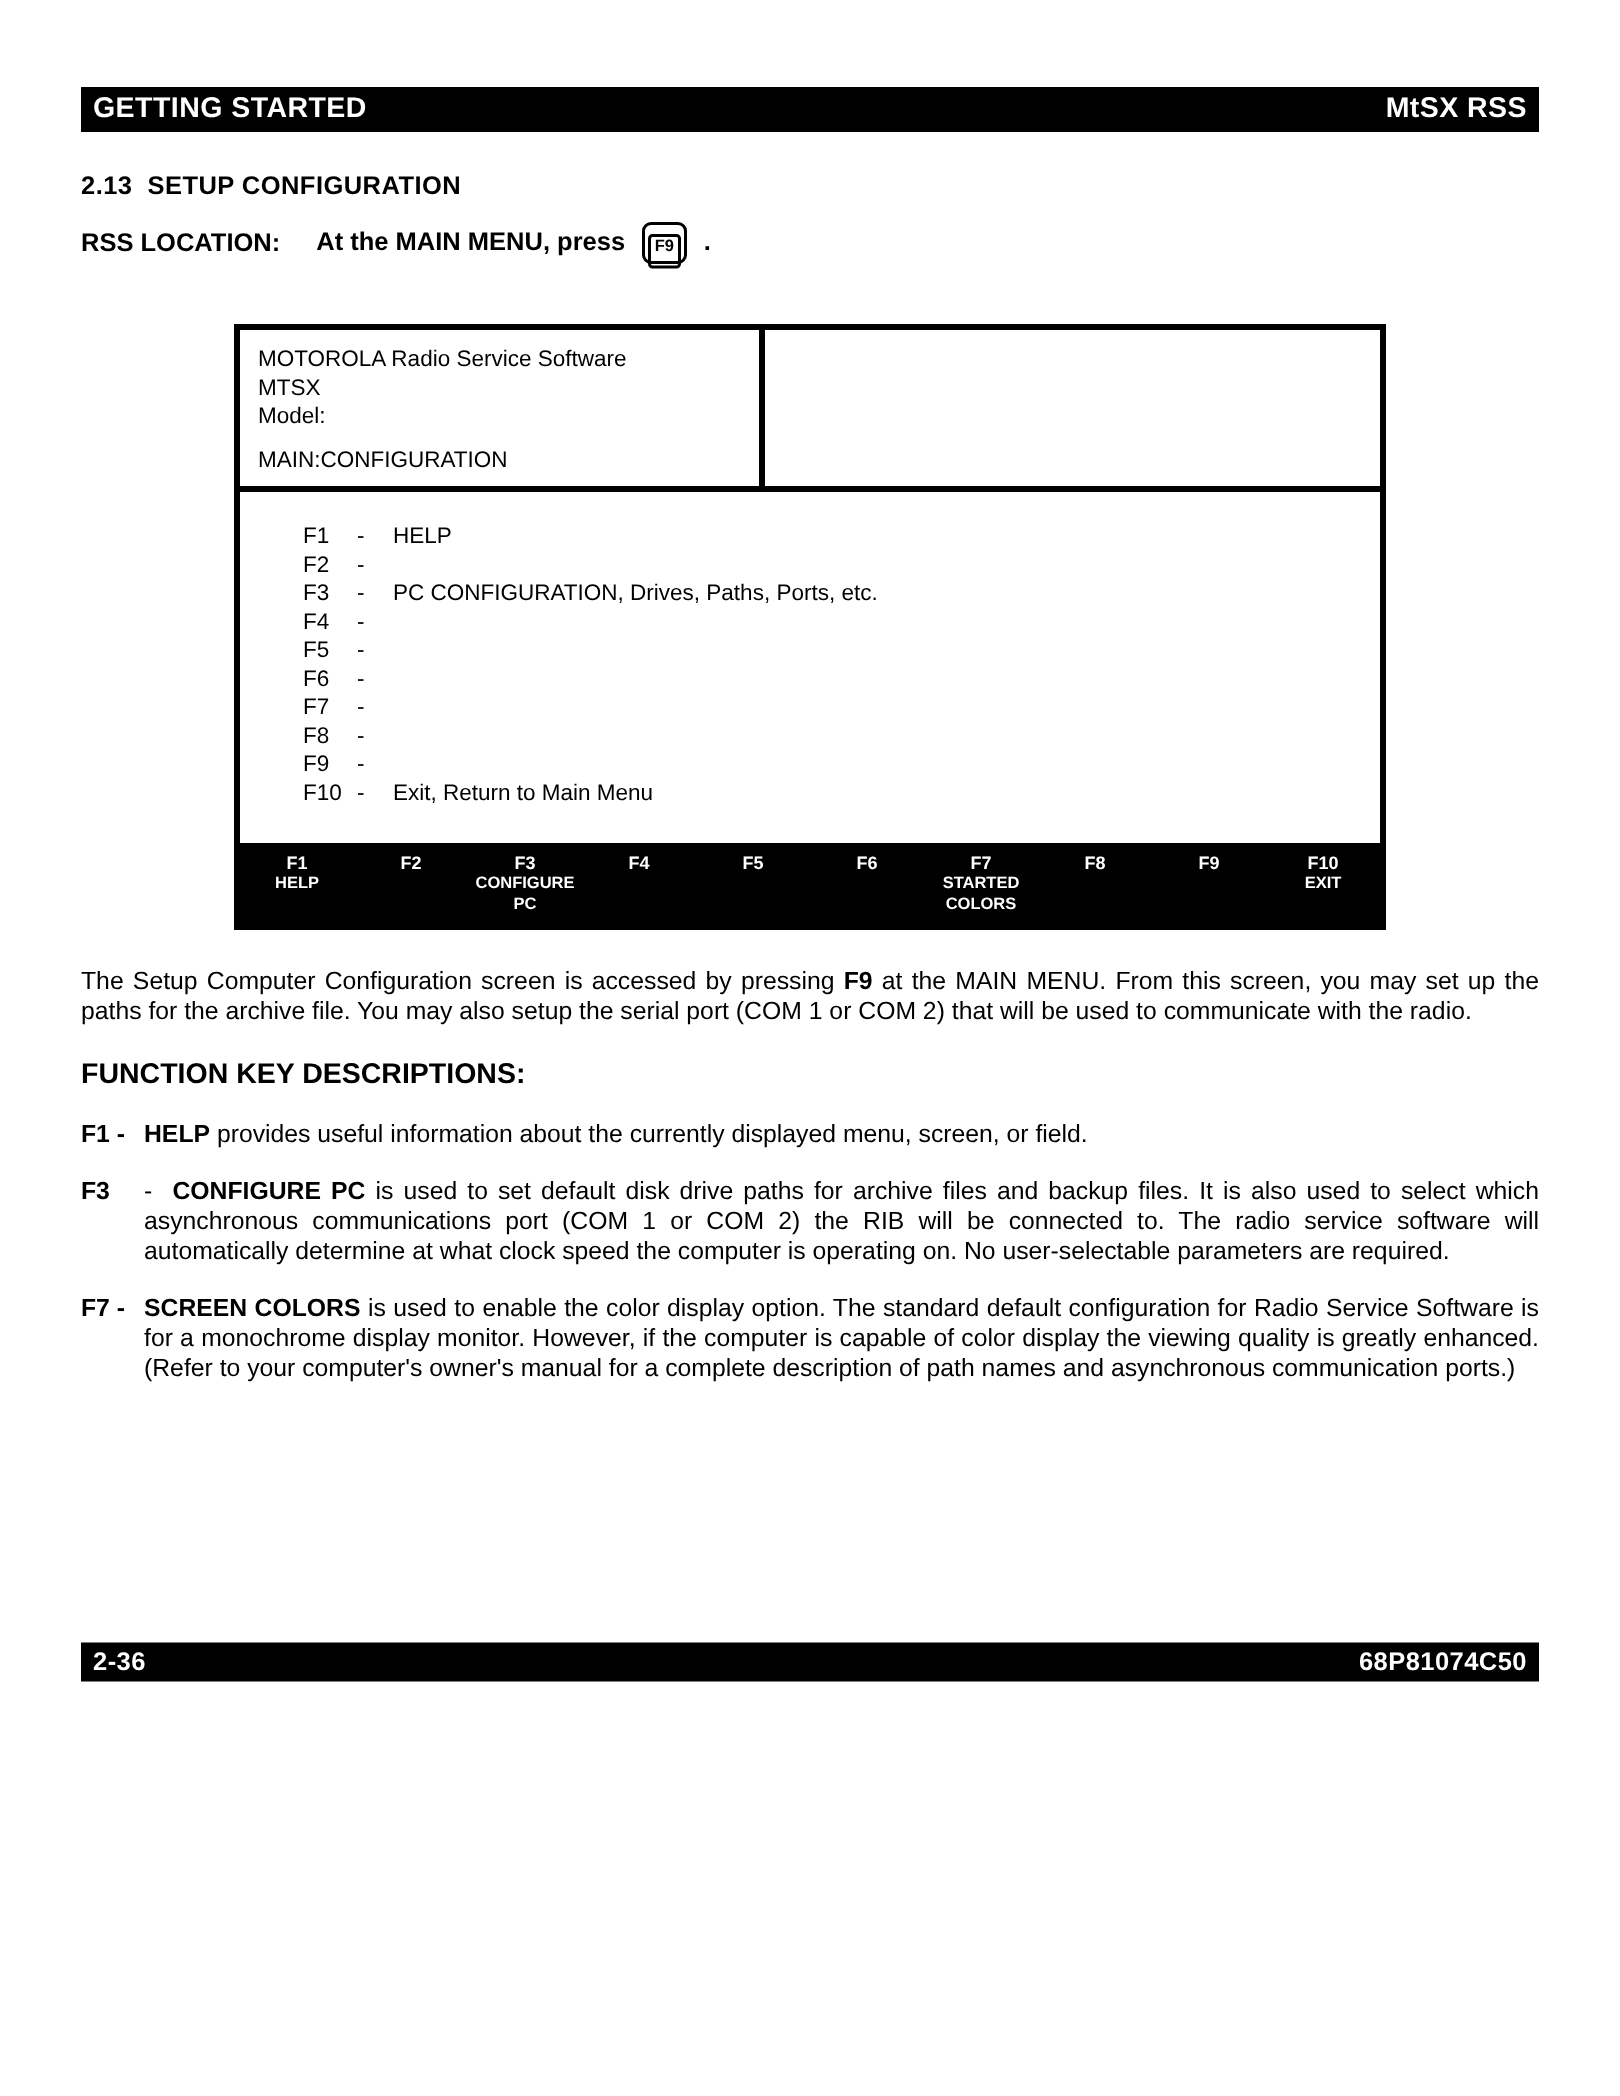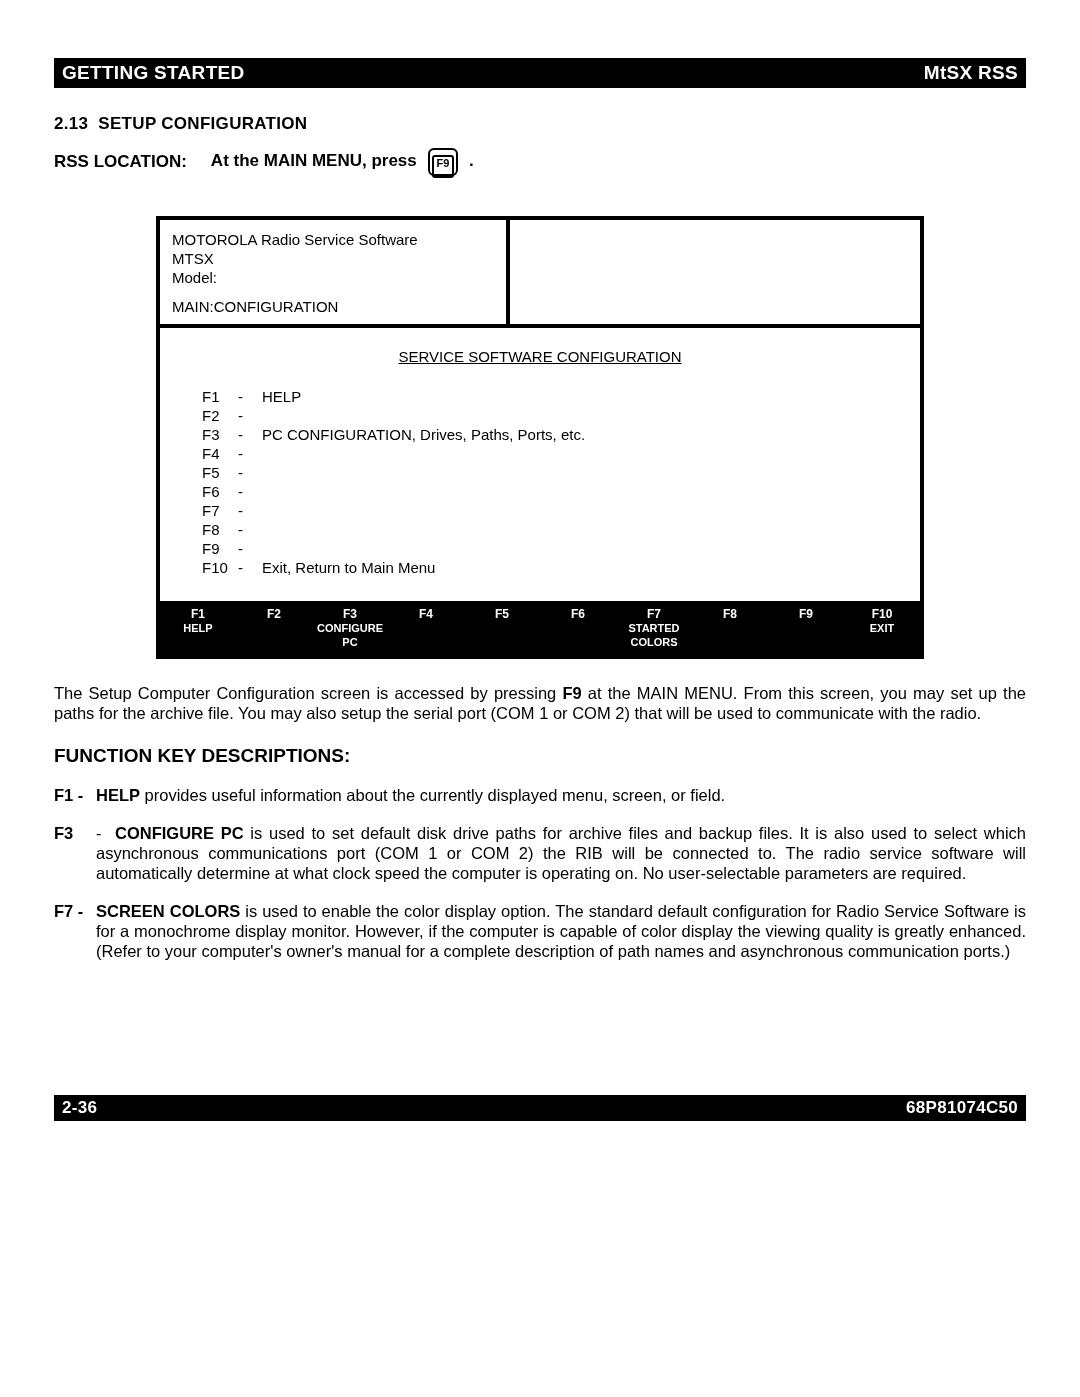--- a/index.html
+++ b/index.html
@@ -202,21 +202,20 @@
           <span class="mtsx">MTSX</span>
           <span>Model:</span>
         </div>
         <div style="height:10px"></div>
         <div>MAIN:CONFIGURATION</div>
       </div>
       <div class="screen-right"></div>
     </div>
     <div class="screen-divider"></div>
     <div class="screen-body">
-      <div class="screen-title">SERVICE SOFTWARE CONFIGURATION</div>
       <div class="screen-menu" id="screen-menu">
           <div class="mrow">
             <span class="mk">F1</span>
             <span class="md">-</span>
             <span class="mt">HELP</span>
           </div>
           <div class="mrow">
             <span class="mk">F2</span>
             <span class="md">-</span>
             <span class="mt"></span>

